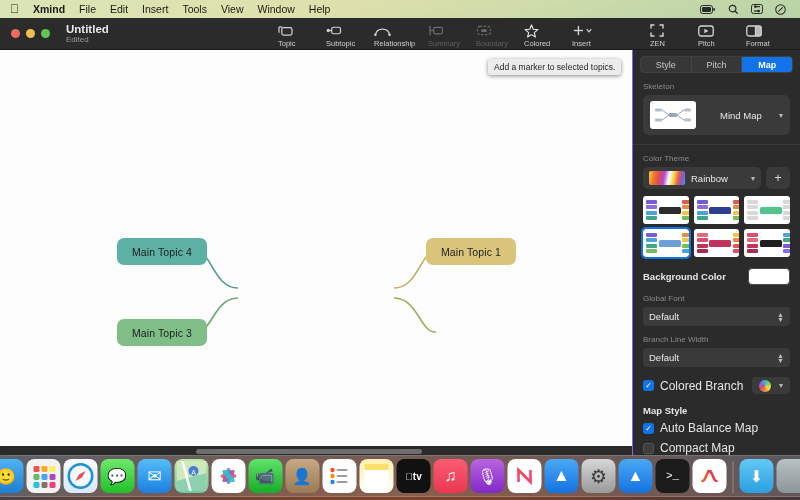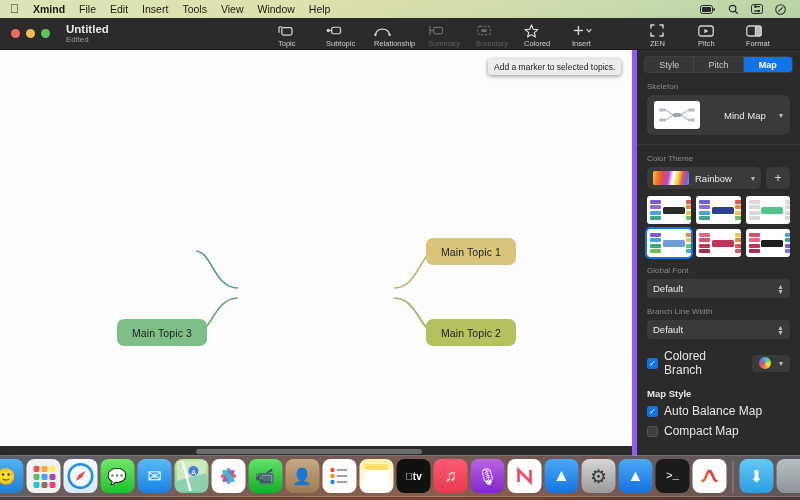--- a/index.html
+++ b/index.html
@@ -122,21 +122,21 @@
     display:flex; align-items:center; justify-content:flex-end;
     gap:0; padding-right:8px; font-size:9px; color:#c2c2c2;
   }
   #statusbar .seg { padding:0 9px; display:flex; align-items:center; gap:4px; height:22px; }
   #statusbar .div { width:1px; height:12px; background:#3a3a3a; }
   .stepper { display:flex; flex-direction:column; line-height:4px; font-size:7px; color:#9a9a9a; }
 
   
   #sidebar {
     position:absolute; right:0; top:32px; width:168px; height:406px;
-    background:#2b2b2b; border-left:5px solid #8b5cf6;
+    background:#2b2b2b; border-left:1px solid #8b5cf6;
     overflow:hidden;
   }
   #segtabs {
     display:flex; margin:6px 7px 0 7px; height:17px;
     background:#373737; border-radius:4px; overflow:hidden;
     border:1px solid #3f3f3f;
   }
   #segtabs .st {
     flex:1; display:flex; align-items:center; justify-content:center;
     font-size:9px; color:#c8c8c8; border-right:1px solid #454545;
@@ -395,28 +395,28 @@
   <div id="tooltip">Add a marker to selected topics.</div>
 
   <div id="canvasWrap">
     <svg id="mindmap" viewBox="0 0 632 406">
       <path d="M238 238 C214 238, 212 202, 196 201" fill="none" stroke="#4e9a92" stroke-width="1.6"></path>
       <path d="M238 248 C214 248, 212 283, 196 282" fill="none" stroke="#6ea575" stroke-width="1.6"></path>
       <path d="M394 238 C418 238, 420 202, 436 201" fill="none" stroke="#c2ae62" stroke-width="1.6"></path>
       <path d="M394 248 C418 248, 420 283, 436 282" fill="none" stroke="#a3ad58" stroke-width="1.6"></path>
     </svg>
 
+    <div class="node" style="left:117px; top:188px; width:90px; height:27px; background:#5cb0a4;">
+      <span>Main Topic 4</span>
+    </div>
     <div class="node" style="left:117px; top:269px; width:90px; height:27px; background:#7fbf87;">
       <span>Main Topic 3</span>
     </div>
     <div class="node" style="left:426px; top:188px; width:90px; height:27px; background:#d9c479;">
       <span>Main Topic 1</span>
-    </div>
-    <div class="node" style="left:426px; top:269px; width:90px; height:27px; background:#b5c05e;">
-      <span>Main Topic 2</span>
     </div>
 
 
     <div id="hscroll">
       <div id="hthumb"></div>
     </div>
   </div>
 
 
   <div id="sidebar">
@@ -569,20 +569,24 @@
               <div class="tc-col">
                 <div class="tc-bar" style="background: rgb(74, 163, 214);"></div>
                 <div class="tc-bar" style="background: rgb(63, 166, 138);"></div>
                 <div class="tc-bar" style="background: rgb(123, 92, 214);"></div>
                 <div class="tc-bar" style="background: rgb(141, 108, 224);"></div>
               </div>
             </div>
           </div>
         </div>
 
+      <div class="bgrow">
+        <span class="lbl">Background Color</span>
+        <span class="bgswatch"></span>
+      </div>
     </div>
 
     <div class="sect">
       <div class="slabel">Global Font</div>
       <div class="select">
         <span>Default</span>
         <span class="arrows">
             <span>▲</span>
             <span>▼</span>
           </span>

